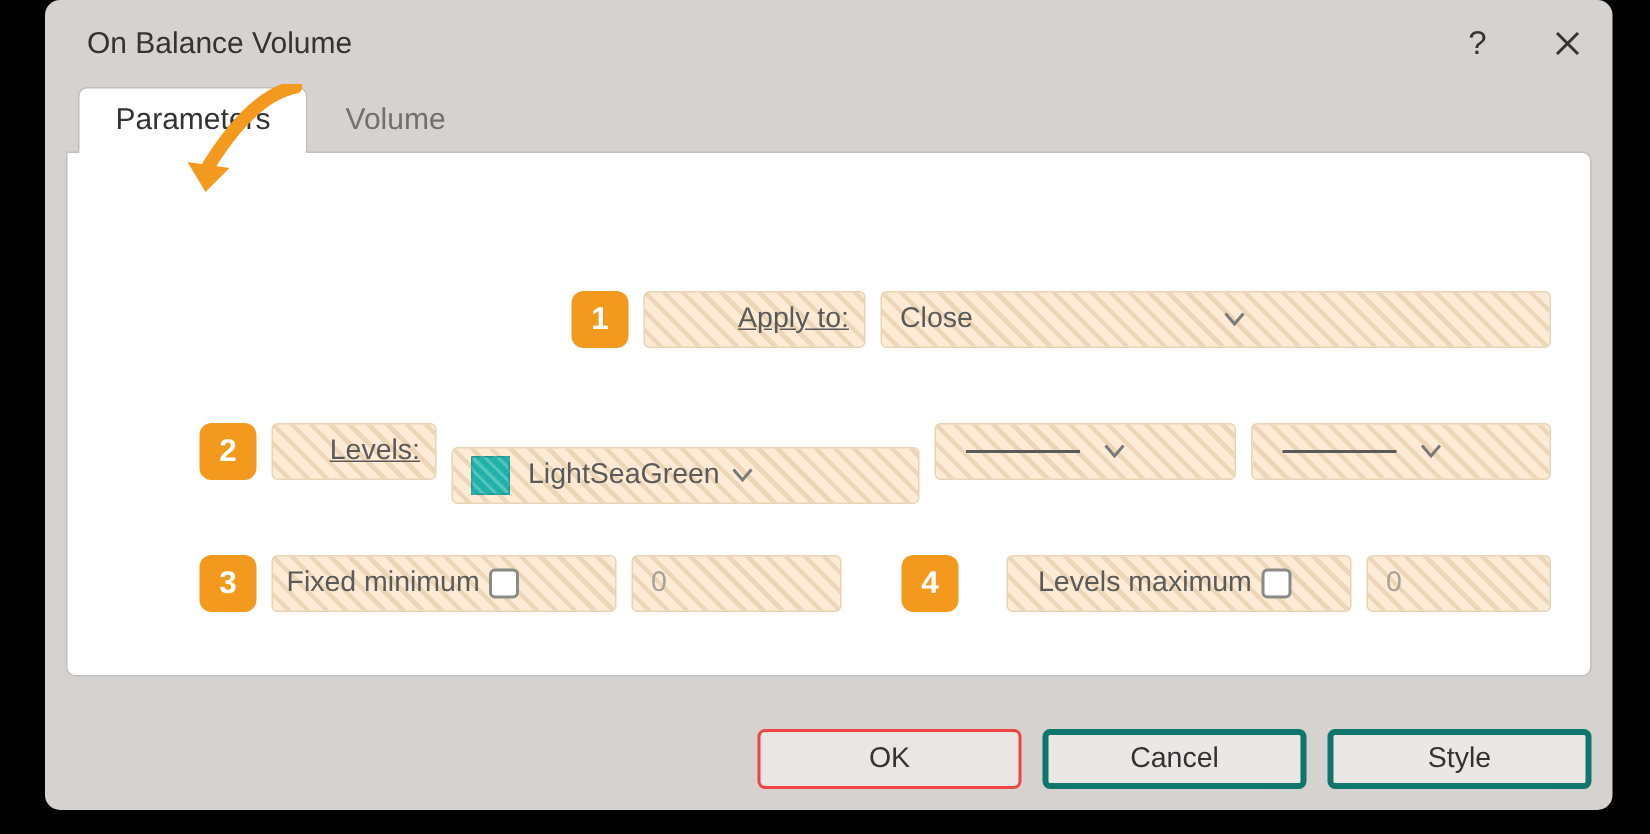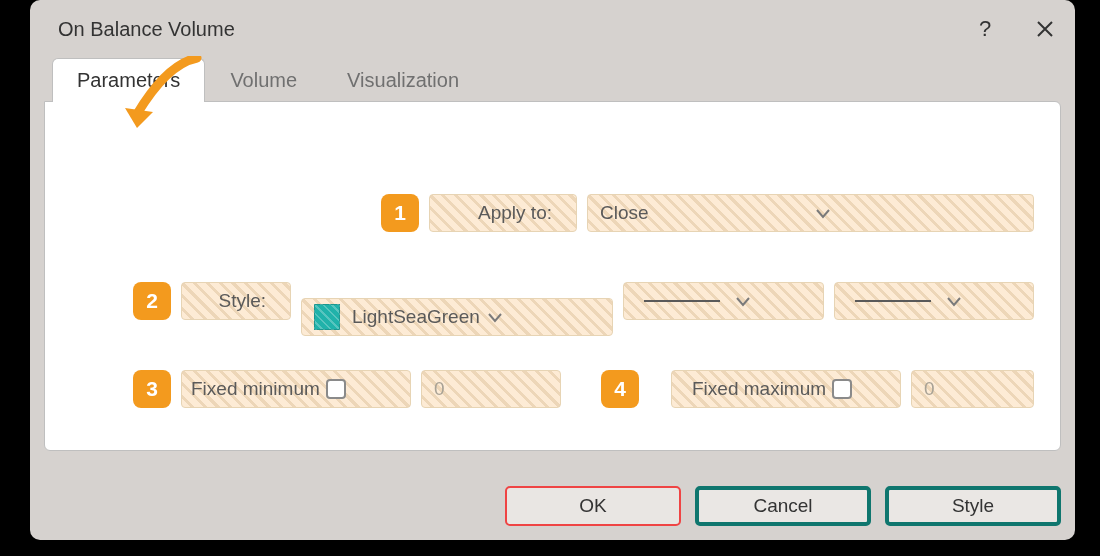--- a/index.html
+++ b/index.html
@@ -87,21 +87,21 @@
     background-color: #fdebd5;
     background-image: repeating-linear-gradient(45deg, rgba(0,0,0,0) 0, rgba(0,0,0,0) 6px, rgba(224,197,160,0.55) 6px, rgba(224,197,160,0.55) 9px);
     border: 1px solid #e7d4b4;
     border-radius: 4px;
     display: flex; align-items: center;
     height: 38px;
     padding: 0 12px;
     font-size: 19px;
     color: #5a5a5a;
   }
-  .label-box { justify-content: flex-end; padding-right: 24px; }
+  .label-box { justify-content: flex-end; padding-right: 10px; text-decoration: underline; }
   .select-box { padding: 0 10px 0 12px; cursor: pointer; }
   .select-box span { flex: 1; }
   .chev { margin-left: 8px; color: #7a7a7a; }
   .color-swatch {
     width: 26px; height: 26px;
     background: #20b2aa;
     border: 1px solid rgba(0,0,0,0.15);
     margin-right: 12px;
     background-image: repeating-linear-gradient(45deg, rgba(255,255,255,0) 0, rgba(255,255,255,0) 4px, rgba(255,255,255,0.25) 4px, rgba(255,255,255,0.25) 6px);
     flex: none;
@@ -160,42 +160,41 @@
   <div class="content">
 
     <svg class="arrow" viewBox="0 0 90 78">
       <path d="M78 2 Q48 8 18 58" stroke="#f39a1e" stroke-width="9" fill="none" stroke-linecap="round"></path>
       <path d="M6 52 L18 72 L34 56 Z" fill="#f39a1e"></path>
     </svg>
 
     <div class="tabs">
       <div class="tab active">Parameters</div>
       <div class="tab">Volume</div>
-      <div class="tab">Visualization</div>
     </div>
 
     <div class="panel">
 
       <div class="row">
         <div style="flex:none; width:300px;"></div>
         <div class="num-badge">1</div>
         <div class="hatched label-box" style="width:148px;">Apply to:</div>
         <div class="hatched select-box" style="flex:1;">
           <span>Close</span>
           <span class="chev"><svg width="14" height="10" viewBox="0 0 14 10">
                 <path d="M1 1 L7 8 L13 1" stroke="#7a7a7a" stroke-width="2" fill="none"></path>
               </svg></span>
         </div>
       </div>
 
       <div class="row">
         <div style="flex:none; width:100px; display:flex; justify-content:flex-end;">
           <div class="num-badge">2</div>
         </div>
-        <div class="hatched label-box" style="width:110px;">Style:</div>
+        <div class="hatched label-box" style="width:110px;">Levels:</div>
         <div class="hatched select-box" style="width:312px;margin-top:32px;">
           <div class="color-swatch"></div>
           <span>LightSeaGreen</span>
           <span class="chev"><svg width="14" height="10" viewBox="0 0 14 10">
                 <path d="M1 1 L7 8 L13 1" stroke="#7a7a7a" stroke-width="2" fill="none"></path>
               </svg></span>
         </div>
         <div class="hatched select-box" style="flex:1;">
           <div class="line-preview"></div>
           <span class="chev"><svg width="14" height="10" viewBox="0 0 14 10">
@@ -217,21 +216,21 @@
         <div class="hatched" style="width:230px; padding-left:9px;">
           <span>Fixed minimum</span>
           <div class="checkbox"></div>
         </div>
         <div class="hatched value-box" style="width:140px;">0</div>
 
         <div style="flex:none; width:20px;"></div>
         <div class="num-badge">4</div>
         <div style="flex:none; width:12px;"></div>
         <div class="hatched" style="width:230px; padding-left:20px;">
-          <span>Fixed maximum</span>
+          <span>Levels maximum</span>
           <div class="checkbox"></div>
         </div>
         <div class="hatched value-box" style="flex:1;">0</div>
       </div>
 
     </div>
   </div>
 
   <div class="button-bar">
     <div class="btn primary">OK</div>

